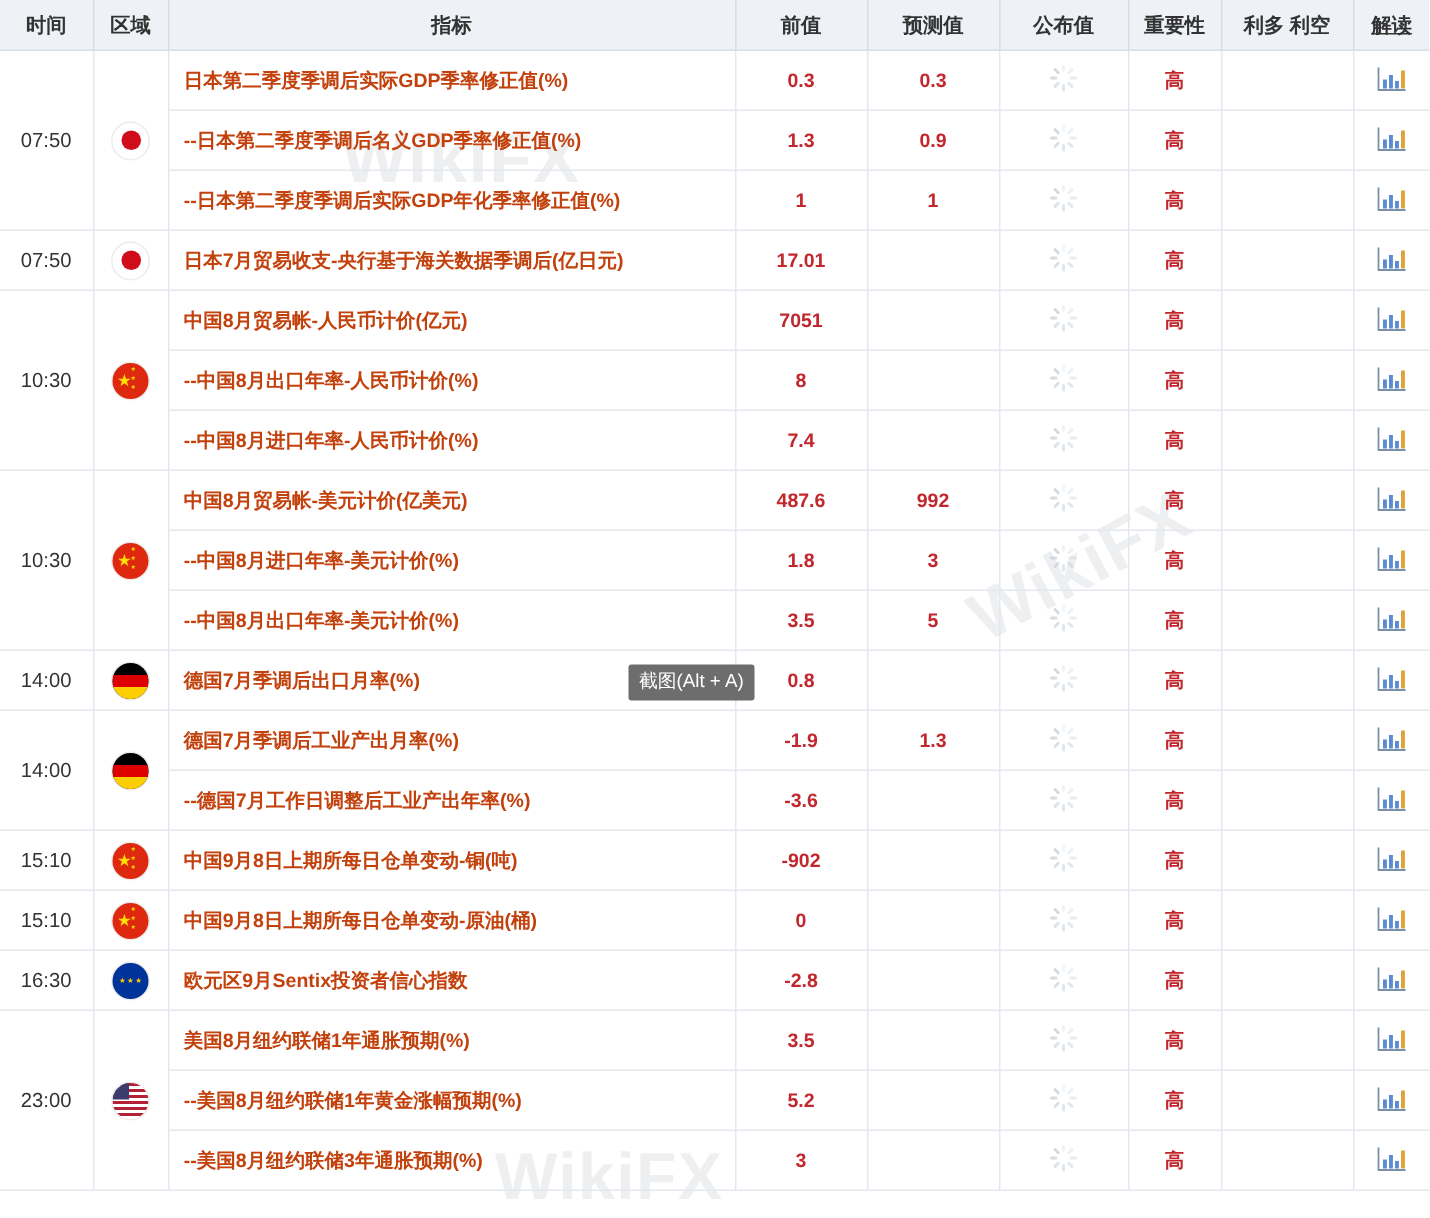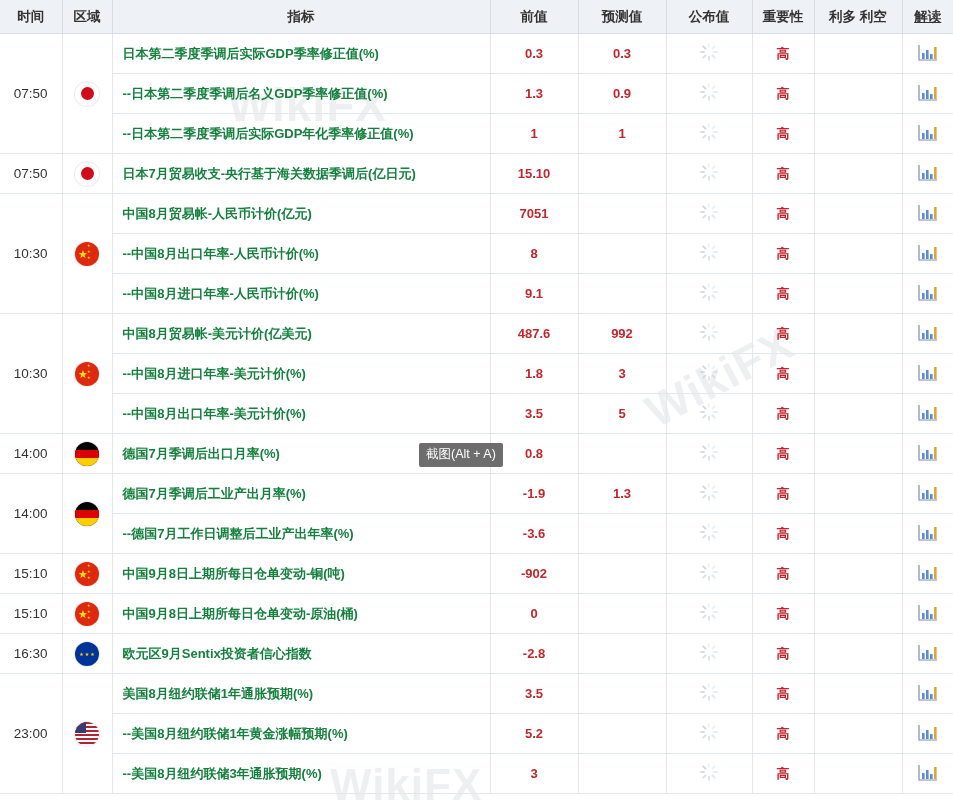--- a/index.html
+++ b/index.html
@@ -55,21 +55,21 @@
     color:#c1272d;
     font-weight:bold;
     background:transparent;
   }
   tbody td.time{color:#333333;font-weight:normal;font-size:13.5px;border-left:none;}
   tbody td.indicator{
     text-align:left;
     padding-left:10px;
     line-height:17px;
     font-weight:bold;
-    color:#15803d;
+    color:#c2410c;
   }
   tbody td.imp{color:#c1272d;font-weight:bold;}
   tbody td.bull{}
   tbody td.read{border-right:none;}
   tbody tr td.region{padding:0;}
 
   
   tr.grp-start td{border-top:1px solid #cfd8e2;}
 
   
@@ -242,21 +242,21 @@
                 <rect x="4" y="9" width="2.6" height="6" fill="#5b8bd0"></rect>
                 <rect x="8" y="6" width="2.6" height="9" fill="#5b8bd0"></rect>
                 <rect x="12" y="10" width="2.6" height="5" fill="#5b8bd0"></rect>
                 <rect x="16" y="3" width="2.6" height="12" fill="#e0a33a"></rect>
               </svg></span></td>
         </tr>
         <tr class="grp-start">
           <td class="time" rowspan="1">07:50</td>
           <td class="region" rowspan="1"><span class="flag jp"></span></td>
           <td class="indicator">日本7月贸易收支-央行基于海关数据季调后(亿日元)</td>
-          <td class="prev">15.10</td>
+          <td class="prev">17.01</td>
           <td class="fore"></td>
           <td class="pub"><span class="spinner"><i style="transform:rotate(0deg);opacity:0.25"></i><i style="transform:rotate(45deg);opacity:0.34"></i><i style="transform:rotate(90deg);opacity:0.43"></i><i style="transform:rotate(135deg);opacity:0.52"></i><i style="transform:rotate(180deg);opacity:0.61"></i><i style="transform:rotate(225deg);opacity:0.70"></i><i style="transform:rotate(270deg);opacity:0.79"></i><i style="transform:rotate(315deg);opacity:0.88"></i></span></td>
           <td class="imp">高</td>
           <td class="bull"></td>
           <td class="read"><span class="chart-ic"><svg width="20" height="17" viewBox="0 0 20 17">
                 <path d="M1 1 L1 16 L19 16" stroke="#7a90a8" stroke-width="1.2" fill="none"></path>
                 <rect x="4" y="9" width="2.6" height="6" fill="#5b8bd0"></rect>
                 <rect x="8" y="6" width="2.6" height="9" fill="#5b8bd0"></rect>
                 <rect x="12" y="10" width="2.6" height="5" fill="#5b8bd0"></rect>
                 <rect x="16" y="3" width="2.6" height="12" fill="#e0a33a"></rect>
@@ -289,21 +289,21 @@
           <td class="read"><span class="chart-ic"><svg width="20" height="17" viewBox="0 0 20 17">
                 <path d="M1 1 L1 16 L19 16" stroke="#7a90a8" stroke-width="1.2" fill="none"></path>
                 <rect x="4" y="9" width="2.6" height="6" fill="#5b8bd0"></rect>
                 <rect x="8" y="6" width="2.6" height="9" fill="#5b8bd0"></rect>
                 <rect x="12" y="10" width="2.6" height="5" fill="#5b8bd0"></rect>
                 <rect x="16" y="3" width="2.6" height="12" fill="#e0a33a"></rect>
               </svg></span></td>
         </tr>
         <tr>
           <td class="indicator">--中国8月进口年率-人民币计价(%)</td>
-          <td class="prev">9.1</td>
+          <td class="prev">7.4</td>
           <td class="fore"></td>
           <td class="pub"><span class="spinner"><i style="transform:rotate(0deg);opacity:0.25"></i><i style="transform:rotate(45deg);opacity:0.34"></i><i style="transform:rotate(90deg);opacity:0.43"></i><i style="transform:rotate(135deg);opacity:0.52"></i><i style="transform:rotate(180deg);opacity:0.61"></i><i style="transform:rotate(225deg);opacity:0.70"></i><i style="transform:rotate(270deg);opacity:0.79"></i><i style="transform:rotate(315deg);opacity:0.88"></i></span></td>
           <td class="imp">高</td>
           <td class="bull"></td>
           <td class="read"><span class="chart-ic"><svg width="20" height="17" viewBox="0 0 20 17">
                 <path d="M1 1 L1 16 L19 16" stroke="#7a90a8" stroke-width="1.2" fill="none"></path>
                 <rect x="4" y="9" width="2.6" height="6" fill="#5b8bd0"></rect>
                 <rect x="8" y="6" width="2.6" height="9" fill="#5b8bd0"></rect>
                 <rect x="12" y="10" width="2.6" height="5" fill="#5b8bd0"></rect>
                 <rect x="16" y="3" width="2.6" height="12" fill="#e0a33a"></rect>

